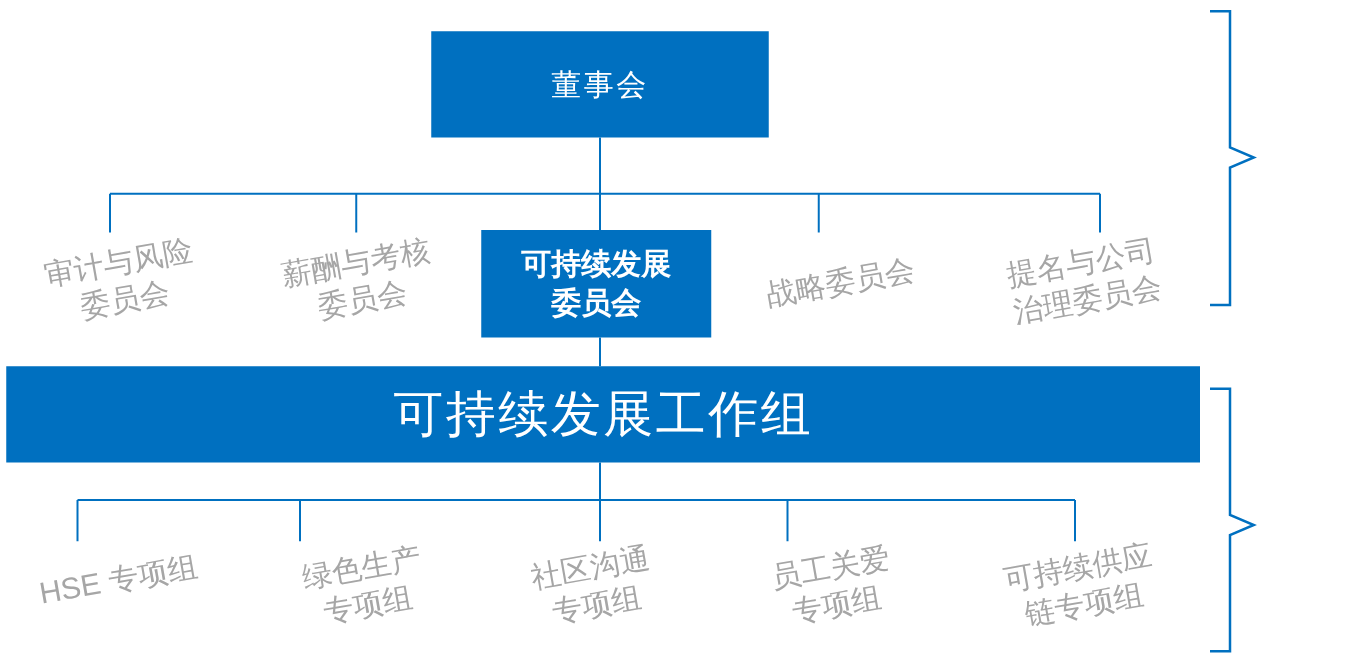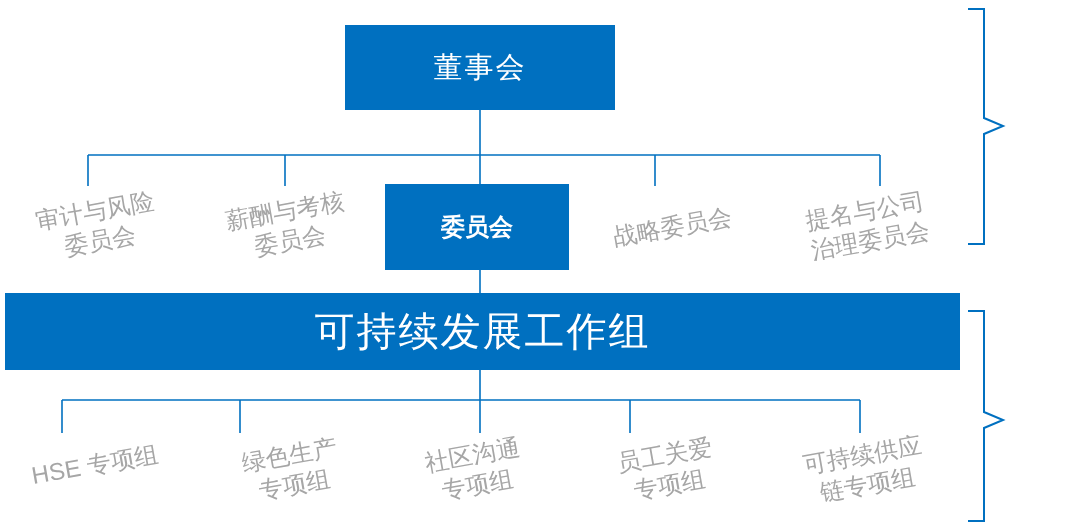--- a/index.html
+++ b/index.html
@@ -23,21 +23,21 @@
     color: #ffffff;
     display: flex;
     flex-direction: column;
     align-items: center;
     justify-content: center;
     text-align: center;
   }
   .board {
     left: 345px; top: 25px;
     width: 270px; height: 85px;
-    font-size: 29px;
+    font-size: 24px;
     letter-spacing: 2px;
   }
   .sus-committee {
     left: 385px; top: 184px;
     width: 184px; height: 86px;
     font-size: 24px;
     font-weight: bold;
     line-height: 1.3;
   }
   .workgroup {
@@ -98,20 +98,21 @@
     <span>审计与风险</span>
     <span>委员会</span>
   </div>
 
   <div class="gray-label" style="left:205px; top:196px; width:165px;">
     <span>薪酬与考核</span>
     <span>委员会</span>
   </div>
 
   <div class="box sus-committee">
+    <span>可持续发展</span>
     <span>委员会</span>
   </div>
 
   <div class="gray-label" style="left:595px; top:212px; width:155px;">
     <span>战略委员会</span>
   </div>
 
   <div class="gray-label" style="left:785px; top:196px; width:165px;">
     <span>提名与公司</span>
     <span>治理委员会</span>

